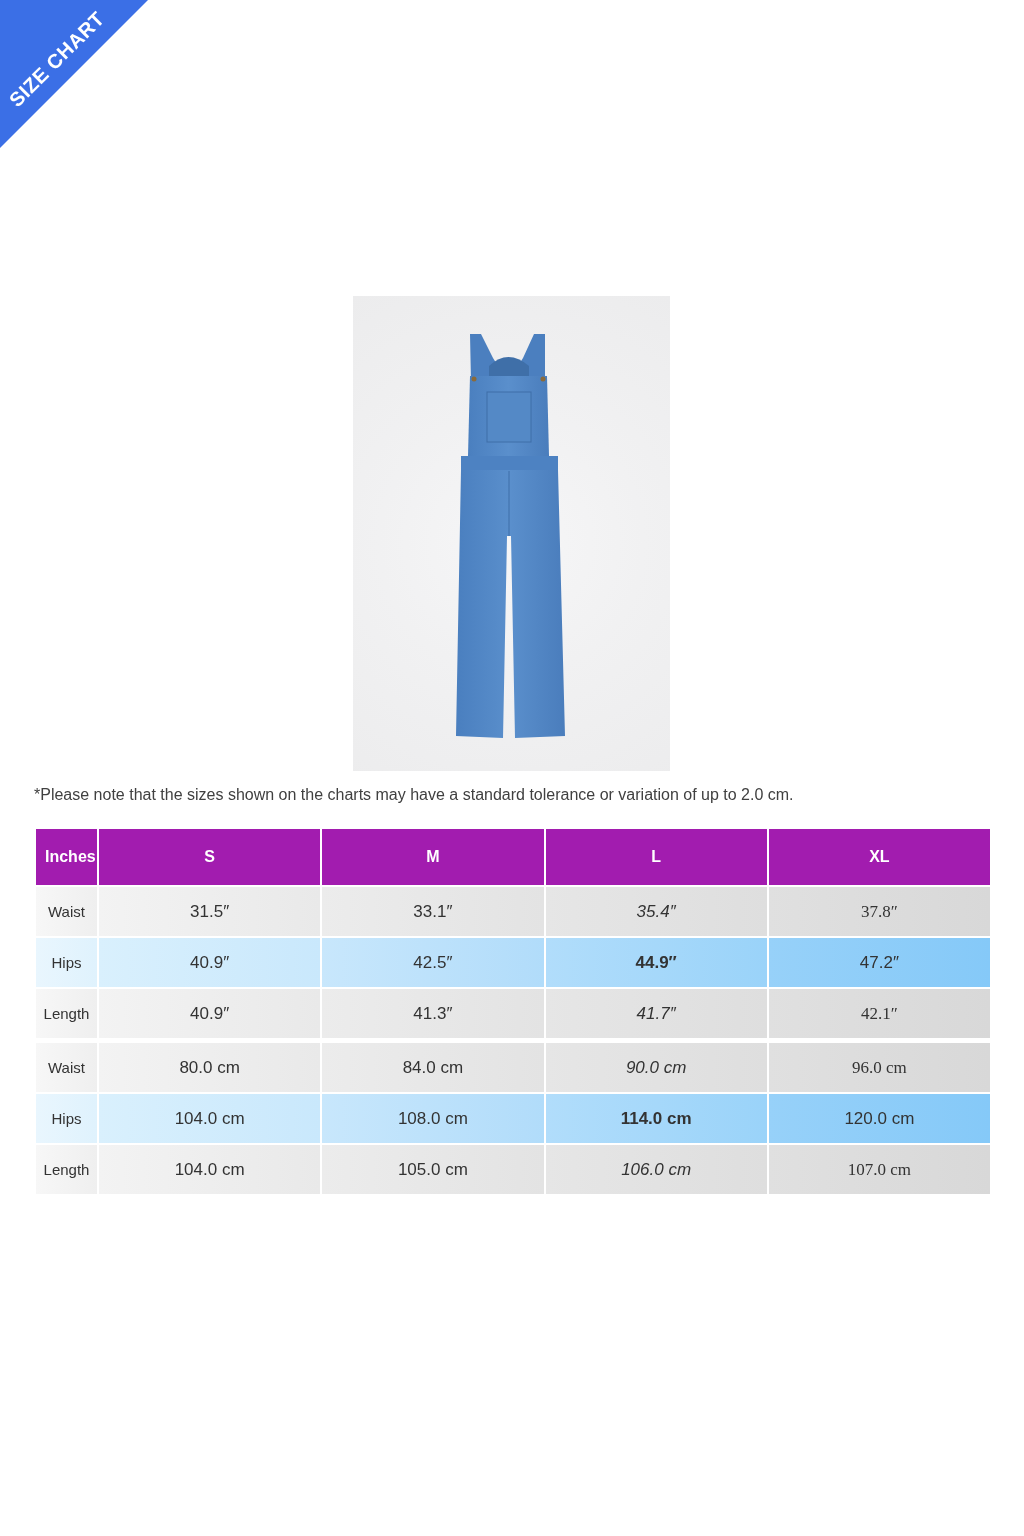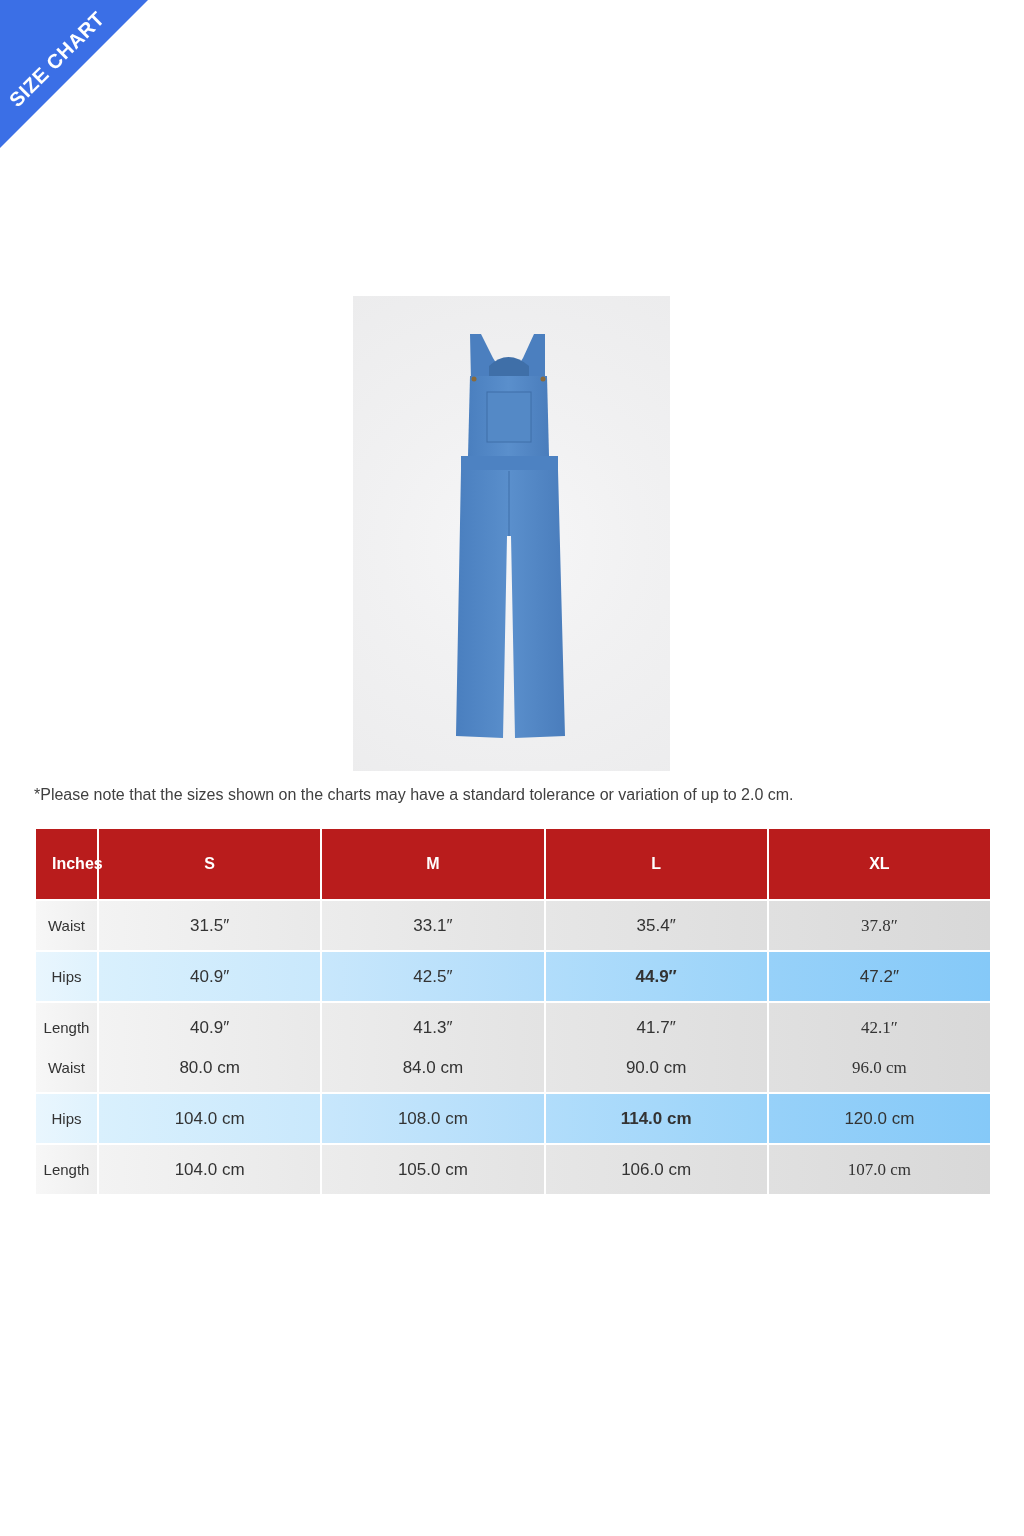--- a/index.html
+++ b/index.html
@@ -24,30 +24,30 @@
   .note {
     position:absolute; left:34px; top:786px; color:#404040; font-size:16px;
   }
   table.size {
     position:absolute; left:34px; border-collapse:separate; border-spacing:2px 2px;
     width:958px; table-layout:fixed;
   }
   table.size.inch { top:827px; }
   table.size.cm { top:1041px; }
   table.size th {
-    background:#b91c1c; color:#ffffff; font-weight:bold; font-size:16px;
-    height:38px; padding:16px;
+    background:#a21caf; color:#ffffff; font-weight:bold; font-size:16px;
+    height:38px; padding:9px;
   }
   table.size td { height:49px; text-align:center; font-size:17px; color:#333; padding:0; }
   table.size td.label { font-size:15px; color:#333; }
   tr.row-gray td { background: #ececec; }
   tr.row-gray td.c0 { background:linear-gradient(90deg,#f7f7f7,#efefef); }
   tr.row-gray td.c1 { background:linear-gradient(90deg,#f3f3f3,#e9e9e9); }
   tr.row-gray td.c2 { background:linear-gradient(90deg,#ececec,#e3e3e3); }
-  tr.row-gray td.c3 { background:linear-gradient(90deg,#e6e6e6,#dedede); }
+  tr.row-gray td.c3 { background:linear-gradient(90deg,#e6e6e6,#dedede);font-style:italic; }
   tr.row-gray td.c4 { background:linear-gradient(90deg,#e0e0e0,#d8d8d8);font-family:Liberation Serif, serif; }
   tr.row-blue td.c0 { background:linear-gradient(90deg,#e9f6fe,#dff2fd); }
   tr.row-blue td.c1 { background:linear-gradient(90deg,#d9f0fd,#c9e8fc); }
   tr.row-blue td.c2 { background:linear-gradient(90deg,#c8e7fc,#b1dcfa);margin-top:36px; }
   tr.row-blue td.c3 { background:linear-gradient(90deg,#b1ddfb,#9ad3f9);font-weight:bold; }
   tr.row-blue td.c4 { background:linear-gradient(90deg,#97d1f9,#85c9f8); }
   col.col-label { width:61px; }
 </style>
 </head>
 <body>

